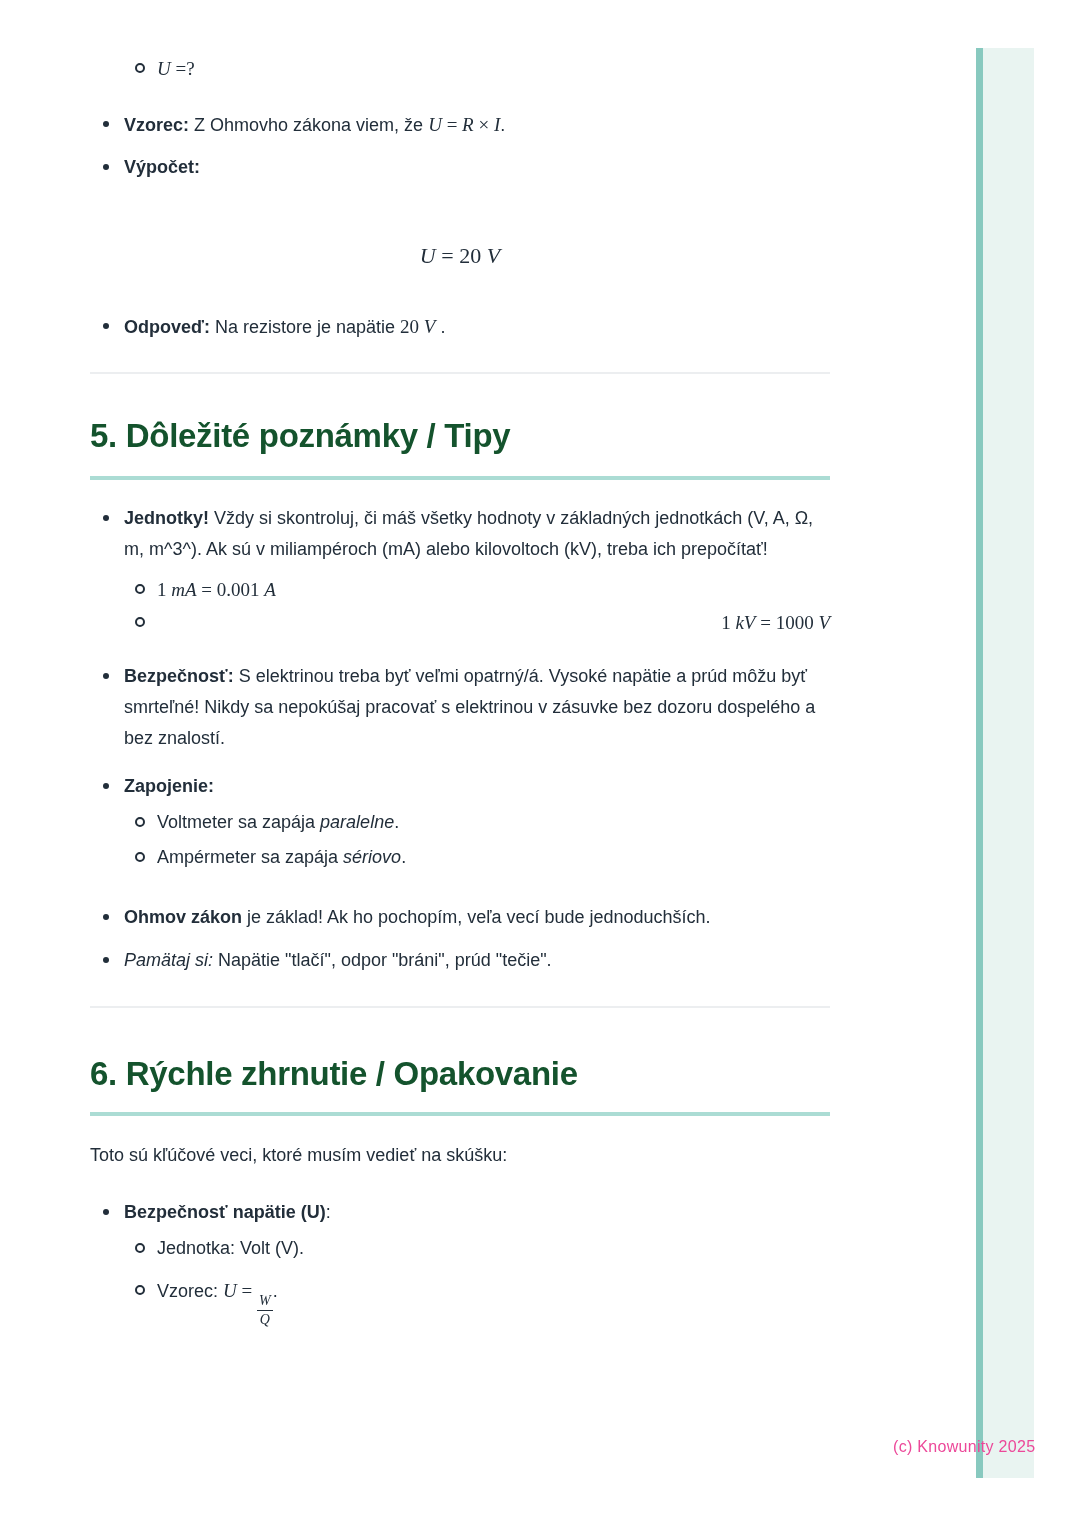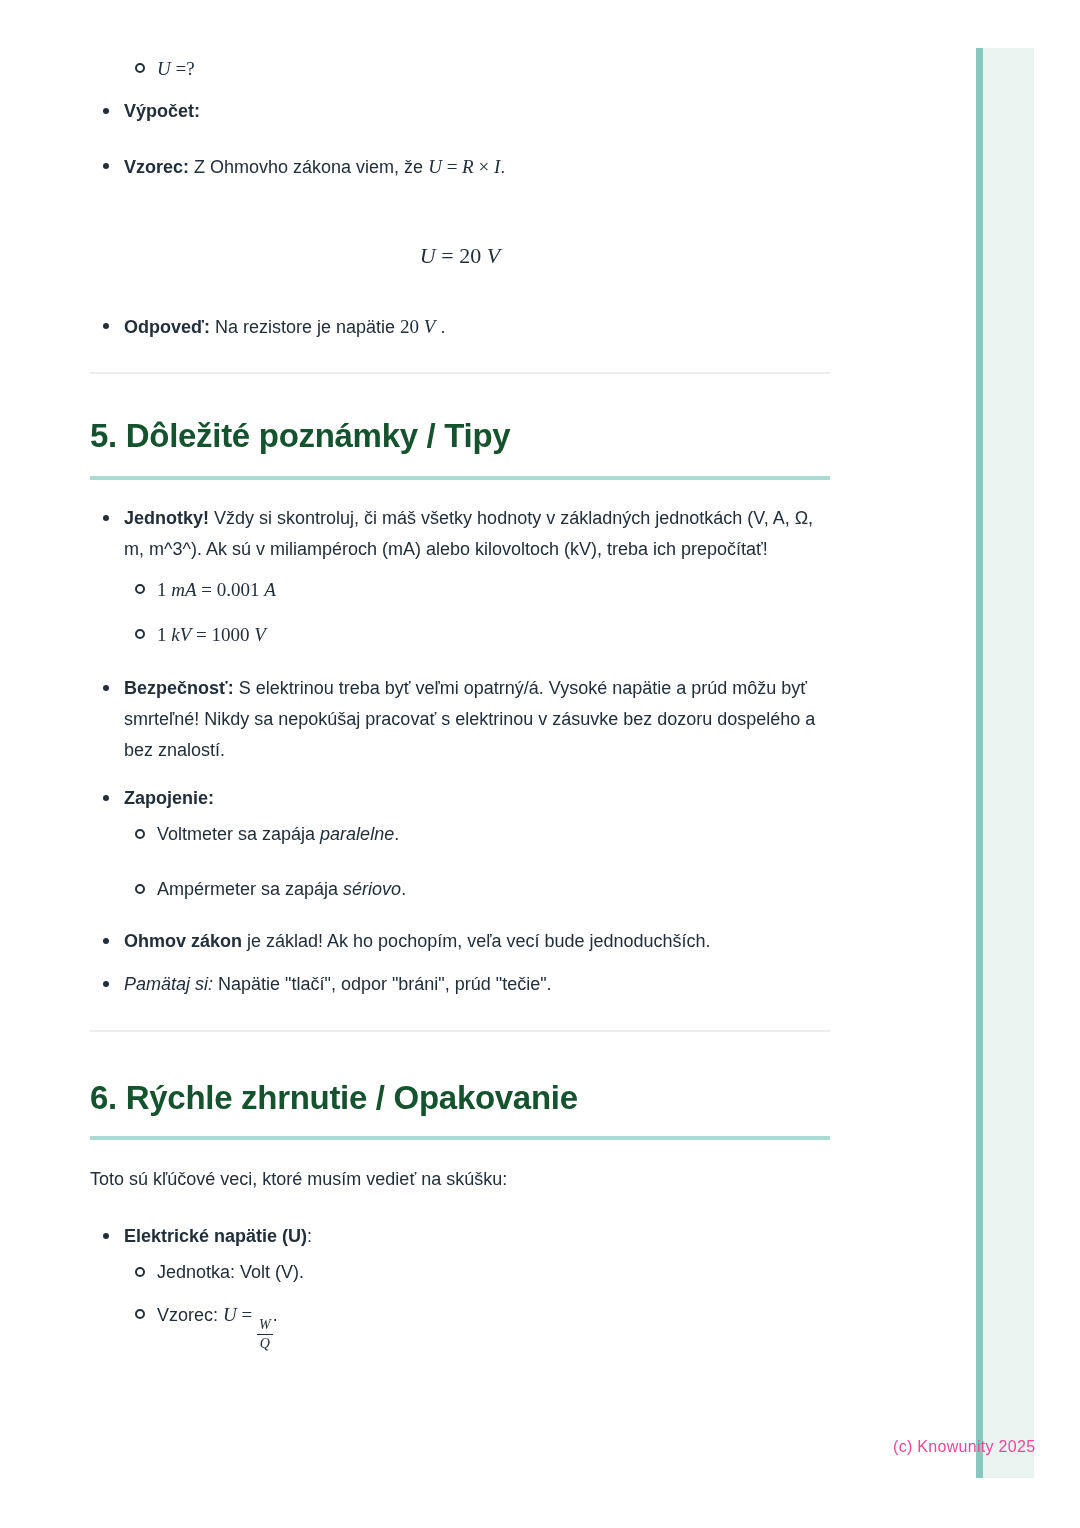--- a/index.html
+++ b/index.html
@@ -77,26 +77,26 @@
 
 <div class="side-panel"></div>
 <div class="watermark">(c) Knowunity 2025</div>
 
 <div class="content">
 
   <div class="li l2" style="margin-top:53px;">
     <span class="mv">U</span><span class="mr"> =?</span>
   </div>
 
+  <div class="li l1" style="margin-top:24px;">
+    <b>Vzorec:</b><span> Z Ohmovho zákona viem, že </span><span class="mv">U</span><span class="mr"> = </span><span class="mv">R</span><span class="mr"> × </span><span class="mv">I</span><span>.</span>
+  </div>
+
   <div class="li l1" style="margin-top:11px;">
     <b>Výpočet:</b>
-  </div>
-
-  <div class="li l1" style="margin-top:24px;">
-    <b>Vzorec:</b><span> Z Ohmovho zákona viem, že </span><span class="mv">U</span><span class="mr"> = </span><span class="mv">R</span><span class="mr"> × </span><span class="mv">I</span><span>.</span>
   </div>
 
 
   <div class="formula" style="margin-top:57px;">
     <span class="mv">U</span><span class="mr"> = 20 </span><span class="mv">V</span>
   </div>
 
   <div class="li l1" style="margin-top:40px;">
     <b>Odpoveď:</b><span> Na rezistore je napätie </span><span class="mr">20 </span><span class="mv">V</span><span> .</span>
   </div>
@@ -107,57 +107,57 @@
   <div class="title-underline" style="margin-top:20px;"></div>
 
   <div class="li l1" style="margin-top:23px;">
     <b>Jednotky!</b><span> Vždy si skontroluj, či máš všetky hodnoty v základných jednotkách (V, A, Ω, m, m^3^). Ak sú v miliampéroch (mA) alebo kilovoltoch (kV), treba ich prepočítať!</span>
   </div>
 
   <div class="li l2" style="margin-top:9px;">
     <span class="mr">1 </span><span class="mv">mA</span><span class="mr"> = 0.001 </span><span class="mv">A</span>
   </div>
 
-  <div class="li l2" style="margin-top:13px;">
+  <div class="li l2" style="margin-top:1px;text-align:right;">
     <span class="mr">1 </span><span class="mv">kV</span><span class="mr"> = 1000 </span><span class="mv">V</span>
   </div>
 
   <div class="li l1" style="margin-top:22px;">
     <b>Bezpečnosť:</b><span> S elektrinou treba byť veľmi opatrný/á. Vysoké napätie a prúd môžu byť smrteľné! Nikdy sa nepokúšaj pracovať s elektrinou v zásuvke bez dozoru dospelého a bez znalostí.</span>
   </div>
 
   <div class="li l1" style="margin-top:17px;">
     <b>Zapojenie:</b>
   </div>
 
   <div class="li l2" style="margin-top:5px;">
     <span>Voltmeter sa zapája </span><span class="it">paralelne</span><span>.</span>
   </div>
 
-  <div class="li l2" style="margin-top:24px;">
+  <div class="li l2" style="margin-top:4px;">
     <span>Ampérmeter sa zapája </span><span class="it">sériovo</span><span>.</span>
   </div>
 
-  <div class="li l1" style="margin-top:21px;">
+  <div class="li l1" style="margin-top:29px;">
     <b>Ohmov zákon</b><span> je základ! Ak ho pochopím, veľa vecí bude jednoduchších.</span>
   </div>
 
   <div class="li l1" style="margin-top:12px;">
     <span class="it">Pamätaj si:</span><span> Napätie "tlačí", odpor "bráni", prúd "tečie".</span>
   </div>
 
   <div class="divider" style="margin-top:30px;"></div>
 
   <h2 class="section-title" style="margin-top:46px;">6. Rýchle zhrnutie / Opakovanie</h2>
   <div class="title-underline" style="margin-top:18px;"></div>
 
   <div style="margin-top:24px;">Toto sú kľúčové veci, ktoré musím vedieť na skúšku:</div>
 
   <div class="li l1" style="margin-top:26px;">
-    <b>Elektrické napätie (U)</b><span>:</span>
+    <b>Bezpečnosť napätie (U)</b><span>:</span>
   </div>
 
   <div class="li l2" style="margin-top:5px;">
     <span>Jednotka: Volt (V).</span>
   </div>
 
 
   <div class="li l2" style="margin-top:11px;">
     <span>Vzorec: </span><span class="mv">U</span><span class="mr"> = </span><span class="frac">
         <span class="num">W</span>

